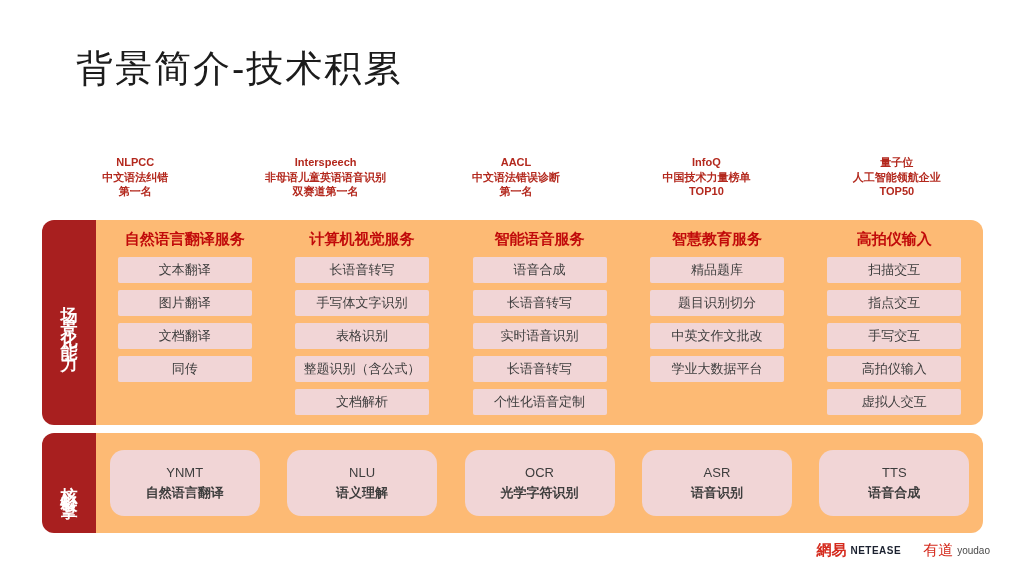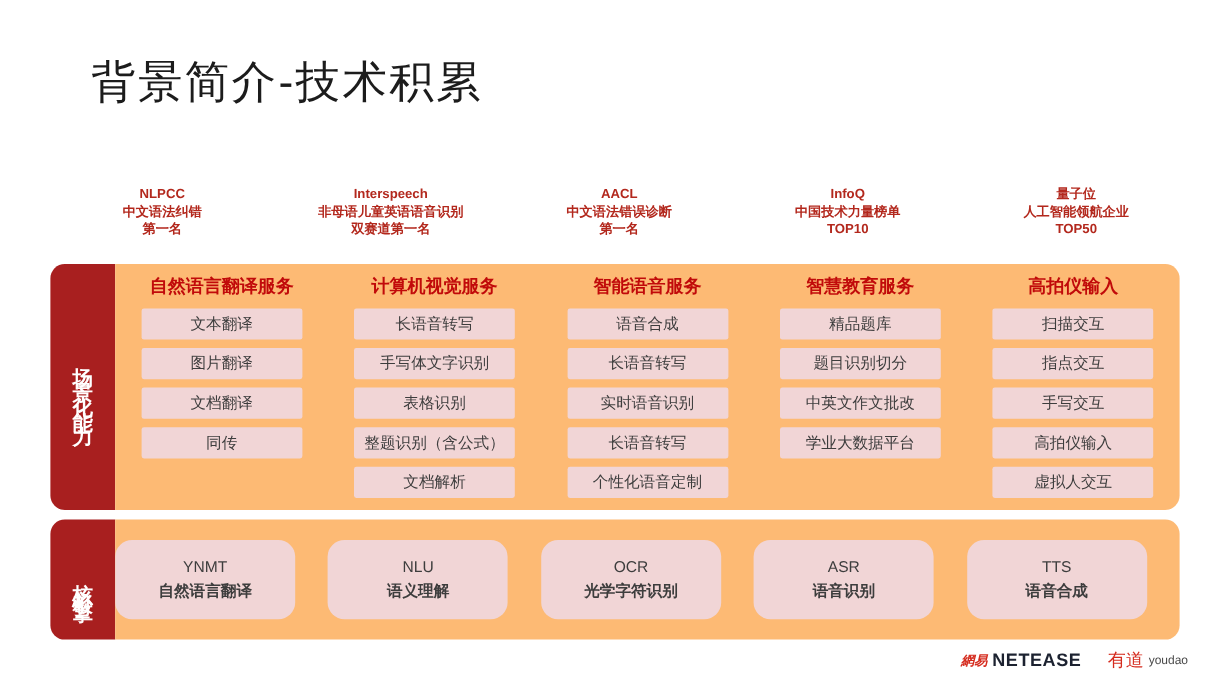--- a/index.html
+++ b/index.html
@@ -41,36 +41,36 @@
     color:#c10a0a;font-weight:bold;font-size:15px;height:20px;line-height:20px;
     margin-bottom:8px;text-align:center;
   }
   .items{display:flex;flex-direction:column;gap:7px;align-items:center;}
   .item{
     width:134px;height:26px;background:#f1d5d6;border-radius:2px;
     display:flex;align-items:center;justify-content:center;
     font-size:13px;color:#3d3d3d;white-space:nowrap;
   }
   .engine-body{align-items:center;}
-  .engine-col{flex:1;display:flex;}
+  .engine-col{flex:1;display:flex;justify-content:center;}
   .engine-card{
     width:150px;height:66px;background:#f1d5d6;border-radius:14px;
     display:flex;flex-direction:column;align-items:center;justify-content:center;
     gap:4px;color:#3d3d3d;
   }
   .engine-name{font-size:13px;}
   .engine-desc{font-size:13px;font-weight:bold;}
   
   .footer-logos{
     position:absolute;top:541px;right:34px;
     display:flex;align-items:center;gap:22px;
   }
   .logo{display:flex;align-items:center;gap:4px;}
-  .logo .cn-ne{color:#d52b1e;font-size:11px;font-weight:bold;font-family:"Liberation Serif","DejaVu Serif",serif;font-style:italic;}
-  .logo .en-ne{color:#1c2230;font-size:15px;font-weight:bold;letter-spacing:0.5px;}
+  .logo .cn-ne{color:#d52b1e;font-size:15px;font-weight:bold;font-family:"Liberation Serif","DejaVu Serif",serif;}
+  .logo .en-ne{color:#1c2230;font-size:10px;font-weight:bold;letter-spacing:0.5px;}
   .logo .cn-yd{color:#d52b1e;font-size:15px;font-weight:normal;}
   .logo .en-yd{color:#4a4a4a;font-size:10px;}
 </style>
 </head>
 <body>
 
 <h1 class="title">背景简介-技术积累</h1>
 
 <div class="awards">
   <div class="award">

